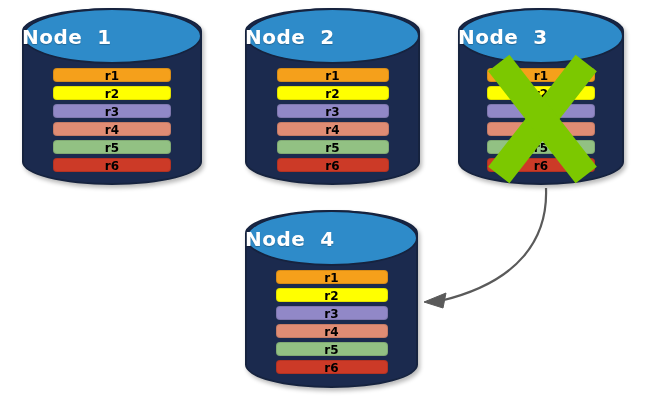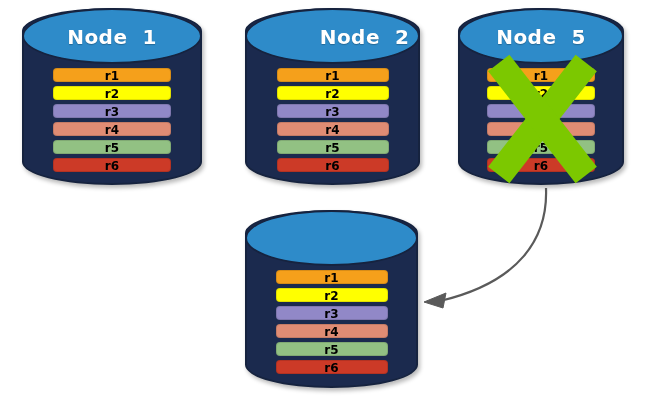--- a/index.html
+++ b/index.html
@@ -24,21 +24,21 @@
   }
   .cyl-top{
     position:absolute;left:0;top:0;width:100%;
     background:#2e8bc9;
     border:2px solid #16233f;
     border-radius:50%;
     box-sizing:border-box;
   }
   .node-label{
     position:absolute;left:0;width:100%;
-    text-align:center;
+    text-align:left;
     color:#ffffff;
     font-weight:bold;
     letter-spacing:0.5px;
     white-space:pre;
     text-shadow:0 1px 1px rgba(0,0,0,0.25);
   }
   .rows{position:absolute;left:0;width:100%;}
   .row{
     position:relative;
     margin:2px auto 4px auto;
@@ -94,21 +94,21 @@
       </div>
       <div class="row" style="width:118px;height:14px;font-size:12px;background:#cc3a27;">
         <span>r6</span>
       </div>
     </div>
   </div>
 
   <div class="node" id="node-2" style="left:245px;top:8px;width:175px;height:177px;">
     <div class="cyl-body"></div>
     <div class="cyl-top" style="height:56px;"></div>
-    <div class="node-label" style="top:17px;font-size:20px;padding-left:32px;">Node  2</div>
+    <div class="node-label" style="top:17px;font-size:20px;">Node  2</div>
     <div class="rows" style="top:58px;">
       <div class="row" style="width:112px;height:14px;font-size:12px;background:#f5a01b;">
         <span>r1</span>
       </div>
       <div class="row" style="width:112px;height:14px;font-size:12px;background:#ffff00;">
         <span>r2</span>
       </div>
       <div class="row" style="width:112px;height:14px;font-size:12px;background:#9188c7;">
         <span>r3</span>
       </div>
@@ -120,21 +120,21 @@
       </div>
       <div class="row" style="width:112px;height:14px;font-size:12px;background:#cc3a27;">
         <span>r6</span>
       </div>
     </div>
   </div>
 
   <div class="node" id="node-3" style="left:458px;top:8px;width:166px;height:177px;">
     <div class="cyl-body"></div>
     <div class="cyl-top" style="height:56px;"></div>
-    <div class="node-label" style="top:17px;font-size:20px;z-index:5;">Node  5</div>
+    <div class="node-label" style="top:17px;font-size:20px;z-index:5;">Node  3</div>
     <div class="rows" style="top:58px;">
       <div class="row" style="width:108px;height:14px;font-size:12px;background:#f5a01b;">
         <span>r1</span>
       </div>
       <div class="row" style="width:108px;height:14px;font-size:12px;background:#ffff00;">
         <span>r2</span>
       </div>
       <div class="row" style="width:108px;height:14px;font-size:12px;background:#9188c7;">
         <span>r3</span>
       </div>
@@ -150,20 +150,21 @@
     </div>
     <div class="cross" style="left:26px;top:40px;width:116px;height:142px;">
       <i class="a"></i>
       <i class="b"></i>
     </div>
   </div>
 
   <div class="node" id="node-4" style="left:245px;top:210px;width:173px;height:178px;">
     <div class="cyl-body"></div>
     <div class="cyl-top" style="height:56px;"></div>
+    <div class="node-label" style="top:17px;font-size:20px;">Node  4</div>
     <div class="rows" style="top:58px;">
       <div class="row" style="width:112px;height:14px;font-size:12px;background:#f5a01b;">
         <span>r1</span>
       </div>
       <div class="row" style="width:112px;height:14px;font-size:12px;background:#ffff00;">
         <span>r2</span>
       </div>
       <div class="row" style="width:112px;height:14px;font-size:12px;background:#9188c7;">
         <span>r3</span>
       </div>

